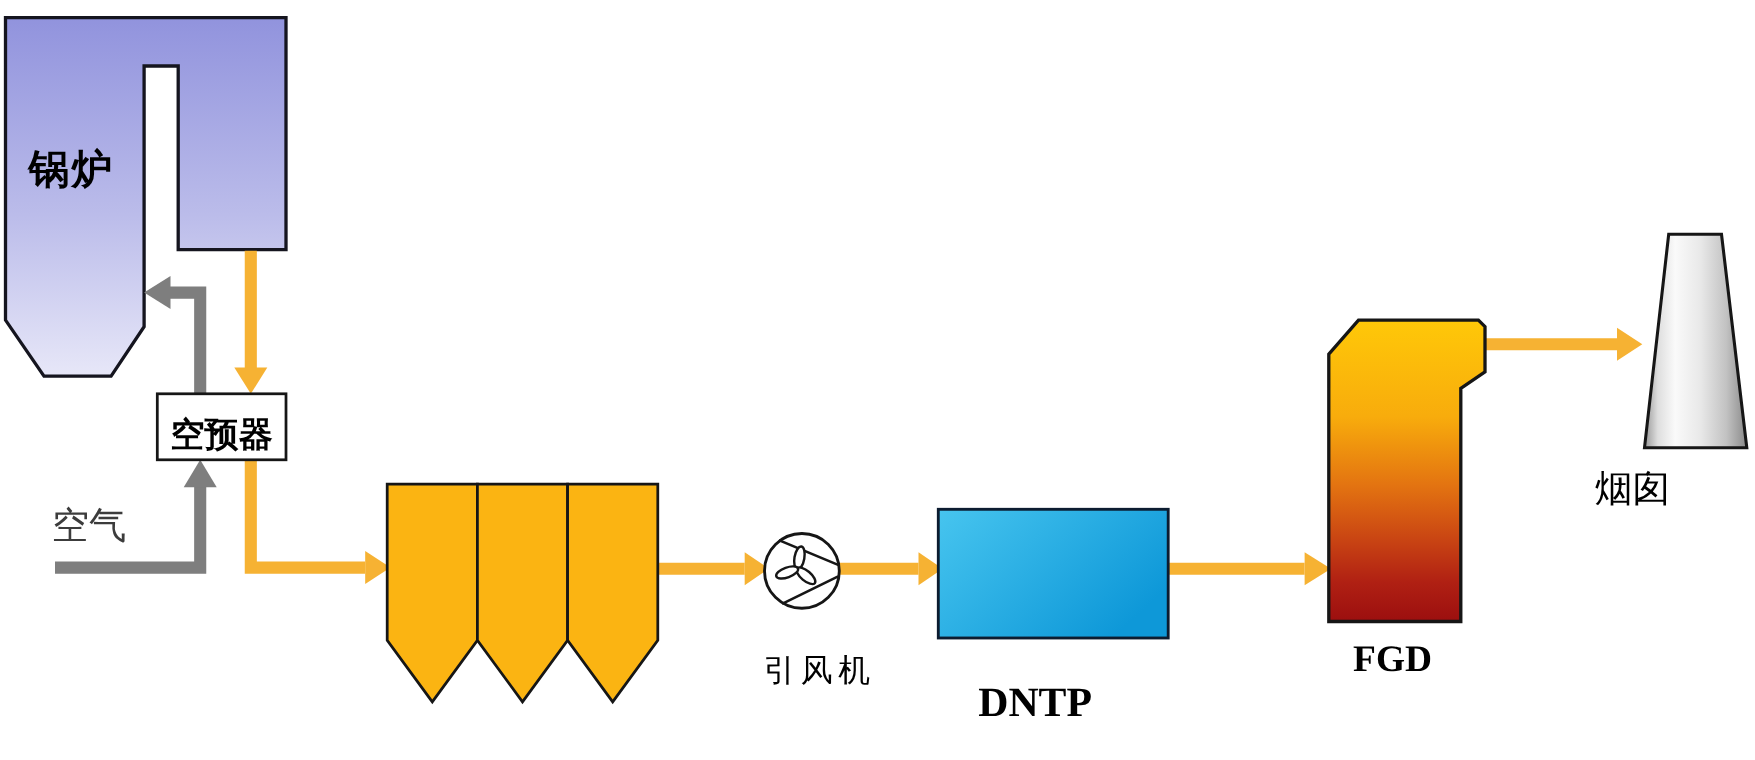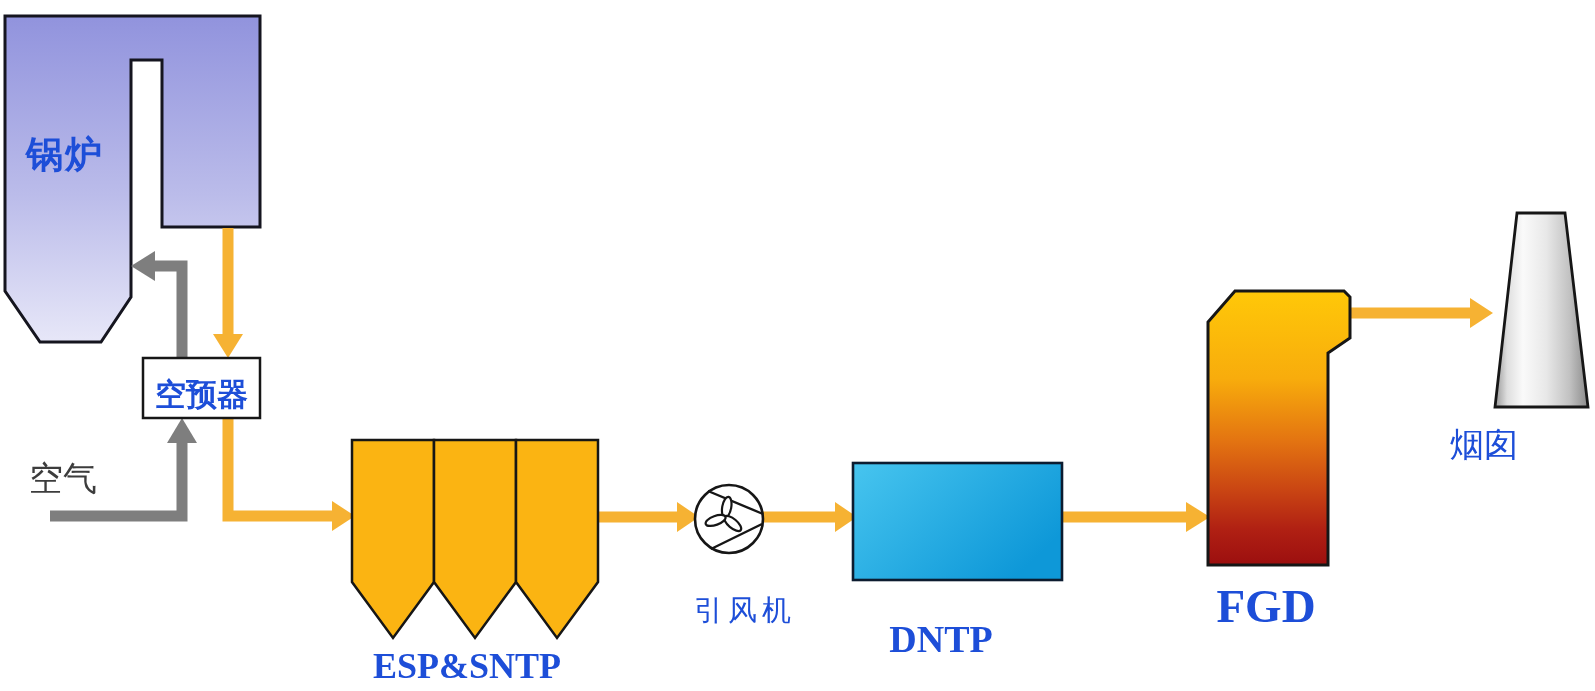--- a/index.html
+++ b/index.html
@@ -7,34 +7,34 @@
     position: relative;
     width: 1595px;
     height: 691px;
     background: #ffffff;
     overflow: hidden;
     font-family: "Liberation Serif", "DejaVu Serif", serif;
   }
   .stage svg { position: absolute; left: 0; top: 0; }
   .lbl {
     position: absolute;
-    color: #1d4ed8;
+    color: #000000;
     white-space: nowrap;
     line-height: 1;
     user-select: none;
   }
   .lbl-boiler     { left: 26px;  top: 136px; font-size: 37px; font-weight: 700; letter-spacing: 2px; }
   .lbl-preheater  { left: 143px; top: 358px; width: 117px; height: 72px;
                     display: flex; align-items: center; justify-content: center;
                     font-size: 31px; font-weight: 700; }
-  .lbl-air        { left: 29px;  top: 462px; font-size: 34px; color: #3c3c3c; }
+  .lbl-air        { left: 47px;  top: 462px; font-size: 34px; color: #3c3c3c; }
   .lbl-esp        { left: 467px; top: 648px; transform: translateX(-50%); font-size: 36px; font-weight: 700; }
   .lbl-fan        { left: 745px; top: 596px; transform: translateX(-50%); font-size: 29px; letter-spacing: 5px; }
   .lbl-dntp       { left: 941px; top: 620px; transform: translateX(-50%); font-size: 38px; font-weight: 700; }
-  .lbl-fgd        { left: 1266px;top: 583px; transform: translateX(-50%); font-size: 47px; font-weight: 700; }
+  .lbl-fgd        { left: 1266px;top: 583px; transform: translateX(-50%); font-size: 34px; font-weight: 700; }
   .lbl-stack      { left: 1484px;top: 428px; transform: translateX(-50%); font-size: 34px; }
 </style>
 </head>
 <body>
 
 <div class="stage">
 
   <svg width="1595" height="691" viewBox="0 0 1595 691">
     <defs>
       <linearGradient id="gradBoiler" x1="0" y1="0" x2="0" y2="1">
@@ -121,19 +121,18 @@
     <rect x="853" y="463" width="209" height="117" fill="url(#gradDNTP)" stroke="#0c1c30" stroke-width="2.6"></rect>
 
     <polygon points="1235,291 1344,291 1350,297 1350,338 1328,353 1328,565 1208,565 1208,322" fill="url(#gradFGD)" stroke="#161616" stroke-width="3"></polygon>
 
     <polygon points="1517,213 1565,213 1588,407 1495,407" fill="url(#gradStack)" stroke="#161616" stroke-width="2.8"></polygon>
   </svg>
 
   <div class="lbl lbl-boiler">锅炉</div>
   <div class="lbl lbl-preheater">空预器</div>
   <div class="lbl lbl-air">空气</div>
-  <div class="lbl lbl-esp">ESP&amp;SNTP</div>
   <div class="lbl lbl-fan">引风机</div>
   <div class="lbl lbl-dntp">DNTP</div>
   <div class="lbl lbl-fgd">FGD</div>
   <div class="lbl lbl-stack">烟囱</div>
 
 </div>
 
 </body></html>

